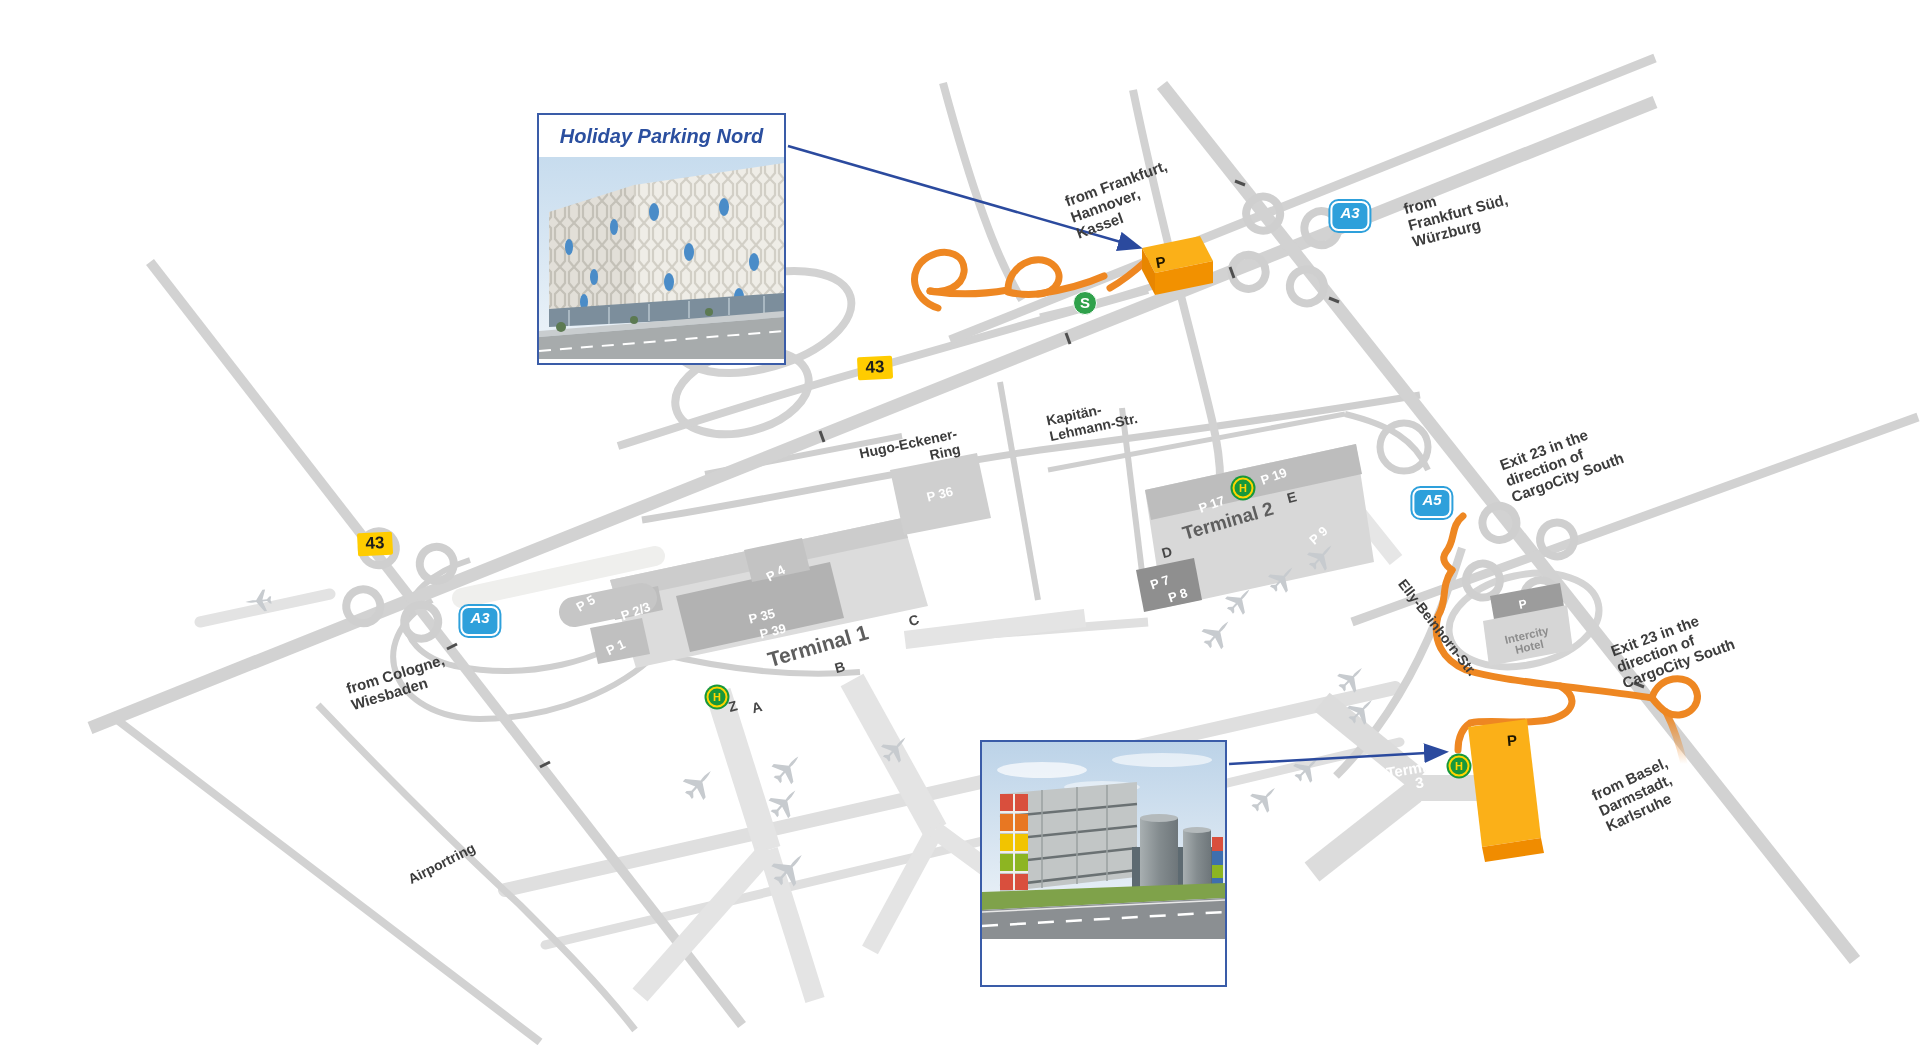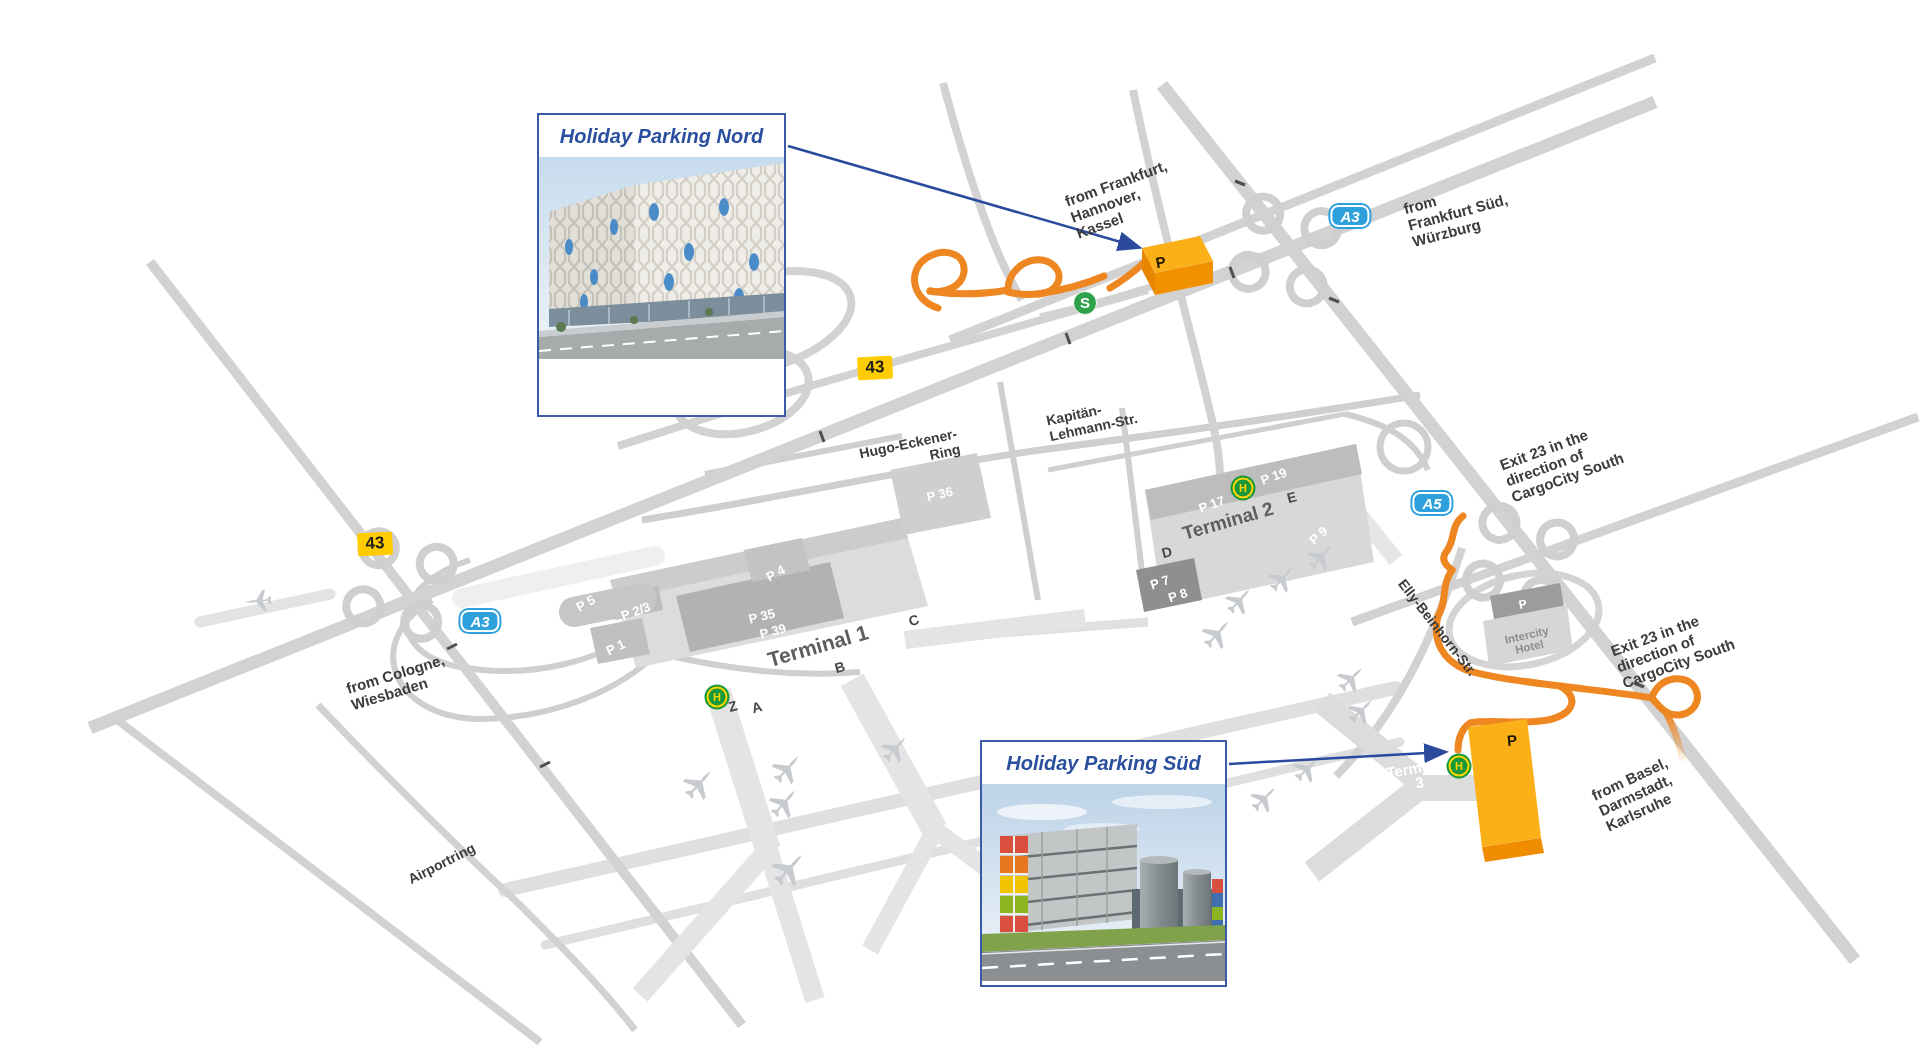--- a/index.html
+++ b/index.html
@@ -11,21 +11,21 @@
   .street{font-size:14px;}
   .tname{color:#5e5e5e;font-size:21px;text-align:center;}
   .t2name{font-size:19px;}
   .t3name{color:#fff;font-size:15px;text-align:center;line-height:1.0;}
   .pw{color:#fff;font-size:13px;white-space:nowrap;}
   .gate{color:#474747;font-size:14px;}
   .hotelname{color:#8d8d8d;font-size:11.5px;text-align:center;line-height:1.05;}
   .pmark{color:#1d1600;font-size:15px;}
   .badge{position:absolute;transform:translate(-50%,-50%) rotate(var(--r,0deg));font-weight:700;}
   .badge43{background:#FFCC00;color:#1d1d1d;font-size:17px;padding:1px 8px 2px;border-radius:2px;}
-  .badgeA{background:#2EA0DB;color:#fff;font-size:15px;padding:1px 8px 0;border:2px solid #fff;
+  .badgeA{background:#2EA0DB;color:#fff;font-size:15px;padding:1px 8px 8px;border:2px solid #fff;
           border-radius:8px;box-shadow:0 0 0 2px #2EA0DB;font-style:italic;}
   .sicon{position:absolute;transform:translate(-50%,-50%);width:22px;height:22px;border-radius:50%;
          background:#2FA14B;color:#fff;font-weight:800;font-size:15px;line-height:22px;text-align:center;
          border:1px solid #fff;}
   .hicon{position:absolute;transform:translate(-50%,-50%);width:17px;height:17px;border-radius:50%;
          background:#17983B;color:#FFD500;font-weight:800;font-size:11px;line-height:17px;text-align:center;
          border:2px solid #FFD500;box-shadow:0 0 0 2px #17983B;}
   .inset{position:absolute;border:2px solid #3A5CA8;background:#fff;box-sizing:border-box;}
   .inset .bar{height:42px;display:flex;align-items:center;justify-content:center;}
   .inset .bar span{font-size:20px;font-weight:700;font-style:italic;color:#2B4F9F;}
@@ -253,21 +253,21 @@
   <div class="hicon" style="left:1243px;top:488px">H</div>
   <div class="hicon" style="left:717px;top:697px">H</div>
   <div class="hicon" style="left:1459px;top:766px">H</div>
 
   <div class="badge badge43" style="left:875px;top:368px;--r:-3deg">43</div>
   <div class="badge badge43" style="left:375px;top:544px;--r:-3deg">43</div>
   <div class="badge badgeA" style="left:1350px;top:216px">A3</div>
   <div class="badge badgeA" style="left:480px;top:621px">A3</div>
   <div class="badge badgeA" style="left:1432px;top:503px">A5</div>
 
-  <div class="inset" style="left:537px;top:113px;width:249px;height:304px">
+  <div class="inset" style="left:537px;top:113px;width:249px;height:252px">
     <div class="bar">
       <span>Holiday Parking Nord</span>
     </div>
     <svg width="245" height="202" viewBox="0 0 245 202">
       <defs>
         <linearGradient id="nsky" x1="0" y1="0" x2="0" y2="1">
           <stop offset="0" stop-color="#c7dcee"></stop>
             <stop offset="1" stop-color="#eef4f9"></stop>
         </linearGradient>
         <pattern id="hexA" width="14" height="22" patternUnits="userSpaceOnUse">
@@ -308,23 +308,20 @@
       <path d="M 0,194 L 245,174" stroke="#fff" stroke-width="2" stroke-dasharray="12 9" fill="none"></path>
       <g fill="#5c7a52">
         <circle cx="22" cy="170" r="5"></circle>
           <circle cx="95" cy="163" r="4"></circle>
           <circle cx="170" cy="155" r="4"></circle>
       </g>
     </svg>
   </div>
 
   <div class="inset" style="left:980px;top:740px;width:247px;height:247px">
-    <div class="bar">
-      <span>Holiday Parking Süd</span>
-    </div>
     <svg width="243" height="197" viewBox="0 0 243 197">
       <defs>
         <linearGradient id="ssky" x1="0" y1="0" x2="0" y2="1">
           <stop offset="0" stop-color="#bcd3e8"></stop>
             <stop offset="1" stop-color="#f2f6fa"></stop>
         </linearGradient>
         <linearGradient id="cyl" x1="0" y1="0" x2="1" y2="0">
           <stop offset="0" stop-color="#a8afb1"></stop>
             <stop offset="0.5" stop-color="#848c8f"></stop>
             <stop offset="1" stop-color="#6e767a"></stop>

